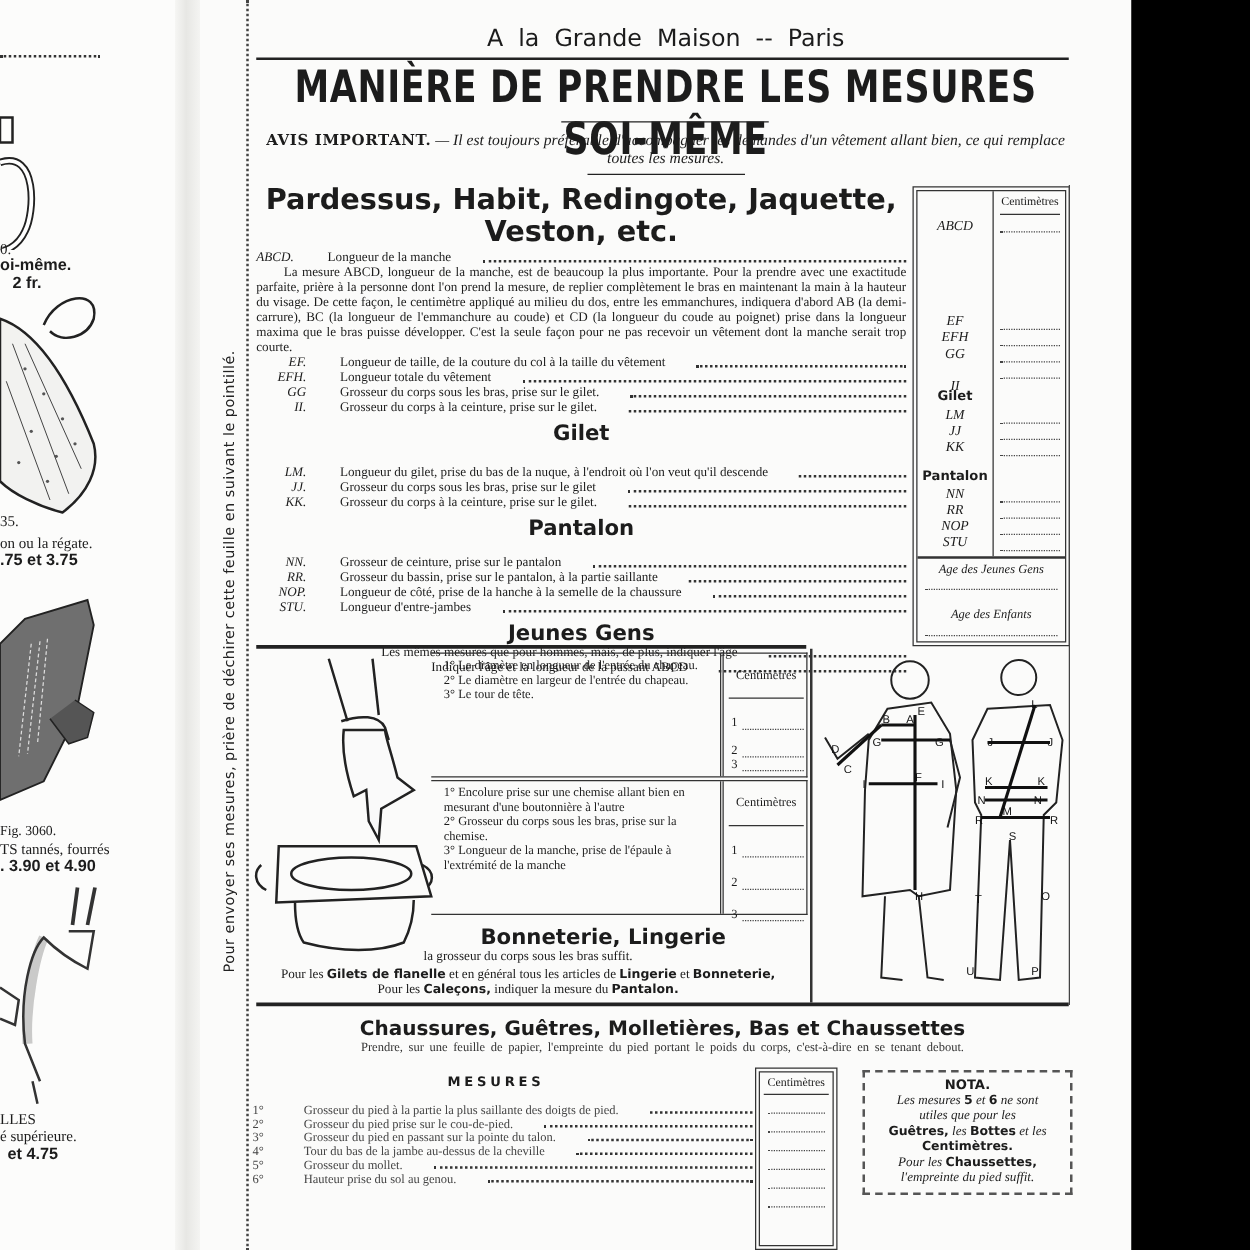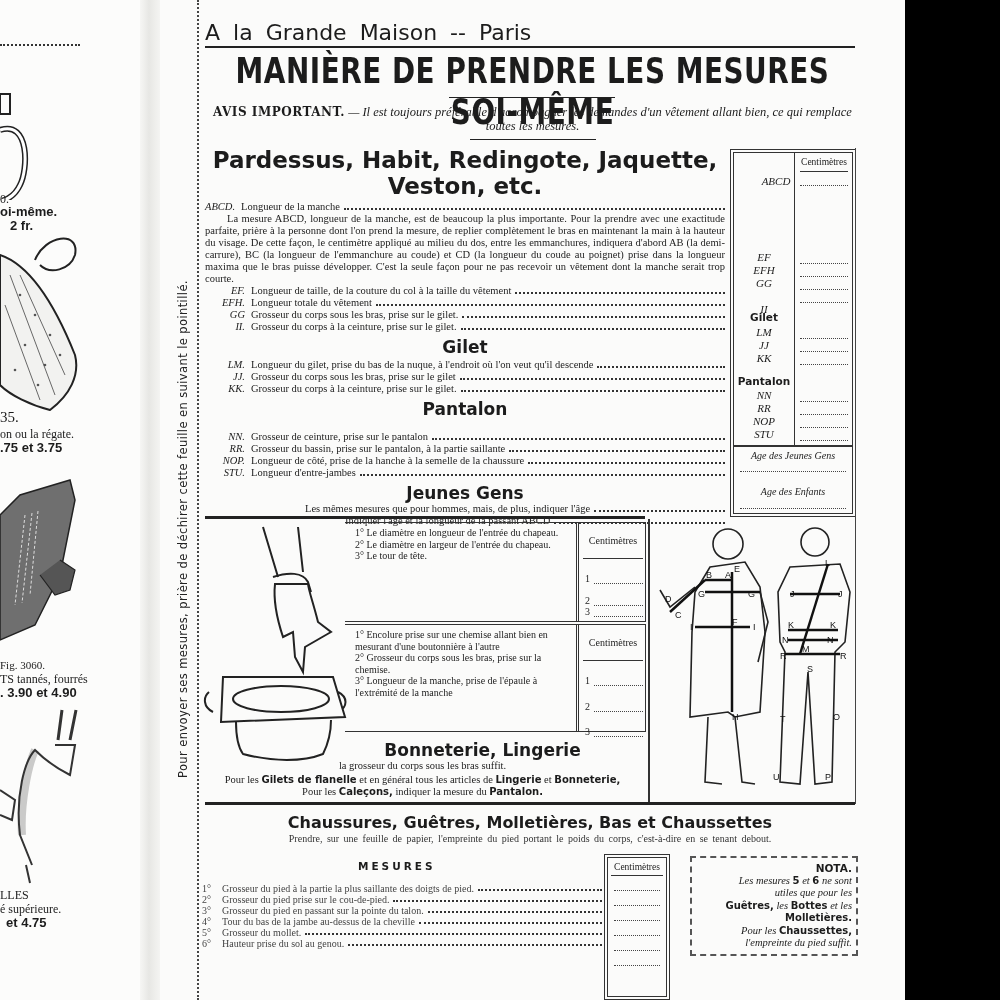--- a/index.html
+++ b/index.html
@@ -8,38 +8,38 @@
   
   #left-page{left:0;top:0;width:150px;height:1000px;background:#fcfcfb;overflow:hidden;}
   #gutter{left:140px;top:0;width:20px;height:1000px;background:linear-gradient(90deg,#f6f6f4 0%,#e7e7e4 45%,#f4f4f2 100%);}
   #black-edge{left:905px;top:0;width:95px;height:1000px;background:#000;}
   .lp-text{font-size:12px;white-space:nowrap;line-height:14px;}
   .lp-bold{font-family:"Liberation Sans",sans-serif;font-weight:bold;font-size:13px;}
   .tear-line{left:197px;top:0;width:0;height:1000px;border-left:2px dotted #444;}
   #tear-note{left:176px;top:778px;transform-origin:0 0;transform:rotate(-90deg);font-family:"DejaVu Sans",sans-serif;font-size:11.5px;letter-spacing:0.4px;white-space:nowrap;color:#222;}
   
   .rule{background:#222;height:2px;}
-  #header-shop{left:205px;top:20px;width:655px;font-family:"DejaVu Sans",sans-serif;font-size:22px;word-spacing:6px;}
+  #header-shop{left:205px;top:20px;width:655px;text-align:center;font-family:"DejaVu Sans",sans-serif;font-size:19px;word-spacing:6px;}
   #main-title{left:205px;top:55px;width:655px;text-align:center;font-family:"DejaVu Sans Condensed","DejaVu Sans",sans-serif;font-size:31px;letter-spacing:0.5px;transform:scaleY(1.15);font-weight:bold;}
   #avis{left:205px;top:105px;width:655px;text-align:center;font-size:12.5px;line-height:14px;}
   #avis b{font-family:"DejaVu Serif",serif;font-size:12px;letter-spacing:0.5px;}
   .sec-title{text-align:center;font-family:"DejaVu Sans",sans-serif;font-weight:bold;font-size:17px;}
-  .row{font-size:10.5px;line-height:12px;white-space:nowrap;display:flex;}
+  .row{font-size:10.5px;line-height:12px;white-space:nowrap;display:flex;gap:21px;}
   .row .code{font-style:italic;width:40px;text-align:right;padding-right:6px;flex-shrink:0;}
   .row .txt{flex-shrink:0;}
   .row .dots{flex:1;overflow:hidden;border-bottom:2px dotted #333;margin:0 0 3px 4px;}
   .para{font-size:10.5px;line-height:12px;text-align:justify;}
   .frame{border:1px solid #333;outline:1px solid #333;outline-offset:2px;}
   .cm-label{font-size:10px;text-align:center;}
   .cm-line{border-bottom:1px dotted #444;height:10px;}
   .rtab-code{font-style:italic;font-size:11px;text-align:center;line-height:13px;}
   .rtab-head{font-family:"DejaVu Sans",sans-serif;font-weight:bold;font-size:10.5px;text-align:center;}
   .num-row{font-size:10px;line-height:11.5px;}
   .box-lines .cm-line{margin:4px 6px 0 6px;}
-  #nota{border:2px dashed #555;border-style:dashed;padding:4px 4px;text-align:right;font-size:10.5px;line-height:12.5px;}
+  #nota{border:2px dashed #555;border-style:dashed;padding:4px 4px;text-align:center;font-size:10.5px;line-height:12.5px;}
   #nota .b{font-family:"DejaVu Sans",sans-serif;font-weight:bold;font-style:normal;font-size:10px;}
   svg{display:block;}
 </style>
 </head>
 <body>
 
 <div id="left-page" class="abs">
   <div class="abs" style="left:0;top:44px;width:80px;border-top:2px dotted #333;"></div>
 
   <svg class="abs" style="left:0;top:90px" width="40" height="110">
@@ -59,21 +59,21 @@
         <circle cx="35" cy="80" r="1.3"></circle>
         <circle cx="50" cy="100" r="1.3"></circle>
         <circle cx="25" cy="110" r="1.3"></circle>
         <circle cx="45" cy="130" r="1.3"></circle>
         <circle cx="15" cy="135" r="1.3"></circle>
         <circle cx="60" cy="120" r="1.3"></circle>
         <circle cx="38" cy="150" r="1.3"></circle>
       </g>
     <path d="M10 40 L55 160 M20 40 L65 140 M5 70 L40 165" stroke="#444" stroke-width="0.8"></path>
   </svg>
-  <div class="abs lp-text" style="left:0;top:410px;font-size:15px">35.</div>
+  <div class="abs lp-text" style="left:0;top:410px;font-size:12px">35.</div>
   <div class="abs lp-text" style="left:0;top:427px">on ou la régate.</div>
   <div class="abs lp-text lp-bold" style="left:0;top:441px">.75 et 3.75</div>
 
   <svg class="abs" style="left:0;top:475px" width="80" height="170">
     <path d="M0 40 L20 20 L70 5 L75 25 L60 100 L35 150 L0 165 Z" fill="#6f6f6f" stroke="#222" stroke-width="1.5"></path>
     <path d="M40 100 L55 120 L70 115 L75 95 L60 85" fill="#555" stroke="#222" stroke-width="1.2"></path>
     <path d="M25 40 L15 130 M32 38 L22 128 M38 36 L30 120" stroke="#ddd" stroke-width="1" stroke-dasharray="3 2"></path>
   </svg>
   <div class="abs lp-text" style="left:0;top:658px;font-size:11px">Fig. 3060.</div>
   <div class="abs lp-text" style="left:0;top:672px">TS tannés, fourrés</div>
@@ -126,21 +126,21 @@
       <span class="txt">Grosseur du corps sous les bras, prise sur le gilet.</span>
       <span class="dots"></span>
     </div>
   <div class="row">
       <span class="code">II.</span>
       <span class="txt">Grosseur du corps à la ceinture, prise sur le gilet.</span>
       <span class="dots"></span>
     </div>
 
   <div class="sec-title" style="margin-top:4px">Gilet</div>
-  <div class="row" style="margin-top:2px">
+  <div class="row" style="margin-top:16px">
       <span class="code">LM.</span>
       <span class="txt">Longueur du gilet, prise du bas de la nuque, à l'endroit où l'on veut qu'il descende</span>
       <span class="dots"></span>
     </div>
   <div class="row">
       <span class="code">JJ.</span>
       <span class="txt">Grosseur du corps sous les bras, prise sur le gilet</span>
       <span class="dots"></span>
     </div>
   <div class="row">
@@ -179,21 +179,21 @@
   <div class="row" style="padding-left:140px">
       <span class="txt">Indiquer l'âge et la longueur de la passant ABCD</span>
       <span class="dots"></span>
     </div>
 </div>
 
 <div class="abs frame" style="left:733px;top:152px;width:118px;height:360px;">
   <div class="abs" style="left:60px;top:0;height:292px;border-left:1px solid #333;"></div>
   <div class="abs cm-label" style="left:62px;top:4px;width:56px;font-size:9.5px">Centimètres</div>
   <div class="abs" style="left:66px;top:18px;width:48px;border-top:1px solid #333"></div>
-  <div class="abs rtab-code" style="left:12px;top:22px;width:60px">ABCD</div>
+  <div class="abs rtab-code" style="left:0;top:22px;width:60px">ABCD</div>
   <div class="abs cm-line" style="left:66px;top:22px;width:48px"></div>
 
   <div class="abs rtab-code" style="left:0;top:98px;width:60px">EF</div>
   <div class="abs rtab-code" style="left:0;top:111px;width:60px">EFH</div>
   <div class="abs rtab-code" style="left:0;top:124px;width:60px">GG</div>
   <div class="abs rtab-code" style="left:0;top:150px;width:60px">II</div>
   <div class="abs cm-line" style="left:66px;top:100px;width:48px"></div>
   <div class="abs cm-line" style="left:66px;top:113px;width:48px"></div>
   <div class="abs cm-line" style="left:66px;top:126px;width:48px"></div>
   <div class="abs cm-line" style="left:66px;top:139px;width:48px"></div>
@@ -404,18 +404,18 @@
     <div class="cm-line"></div>
     <div class="cm-line"></div>
     <div class="cm-line"></div>
   </div>
 </div>
 <div id="nota" class="abs" style="left:690px;top:856px;width:156px;">
   <div class="b" style="font-size:10.5px">NOTA.</div>
   <div style="font-style:italic"><span>Les mesures </span><span class="b">5</span><span> et </span><span class="b">6</span><span> ne sont</span></div>
   <div style="font-style:italic">utiles que pour les</div>
   <div style="font-style:italic"><span class="b">Guêtres,</span><span> les </span><span class="b">Bottes</span><span> et les</span></div>
-  <div class="b">Molletières.</div>
+  <div class="b">Centimètres.</div>
   <div style="font-style:italic"><span>Pour les </span><span class="b">Chaussettes,</span></div>
   <div style="font-style:italic">l'empreinte du pied suffit.</div>
 </div>
 
 <div id="black-edge" class="abs"></div>
 
 </body></html>

